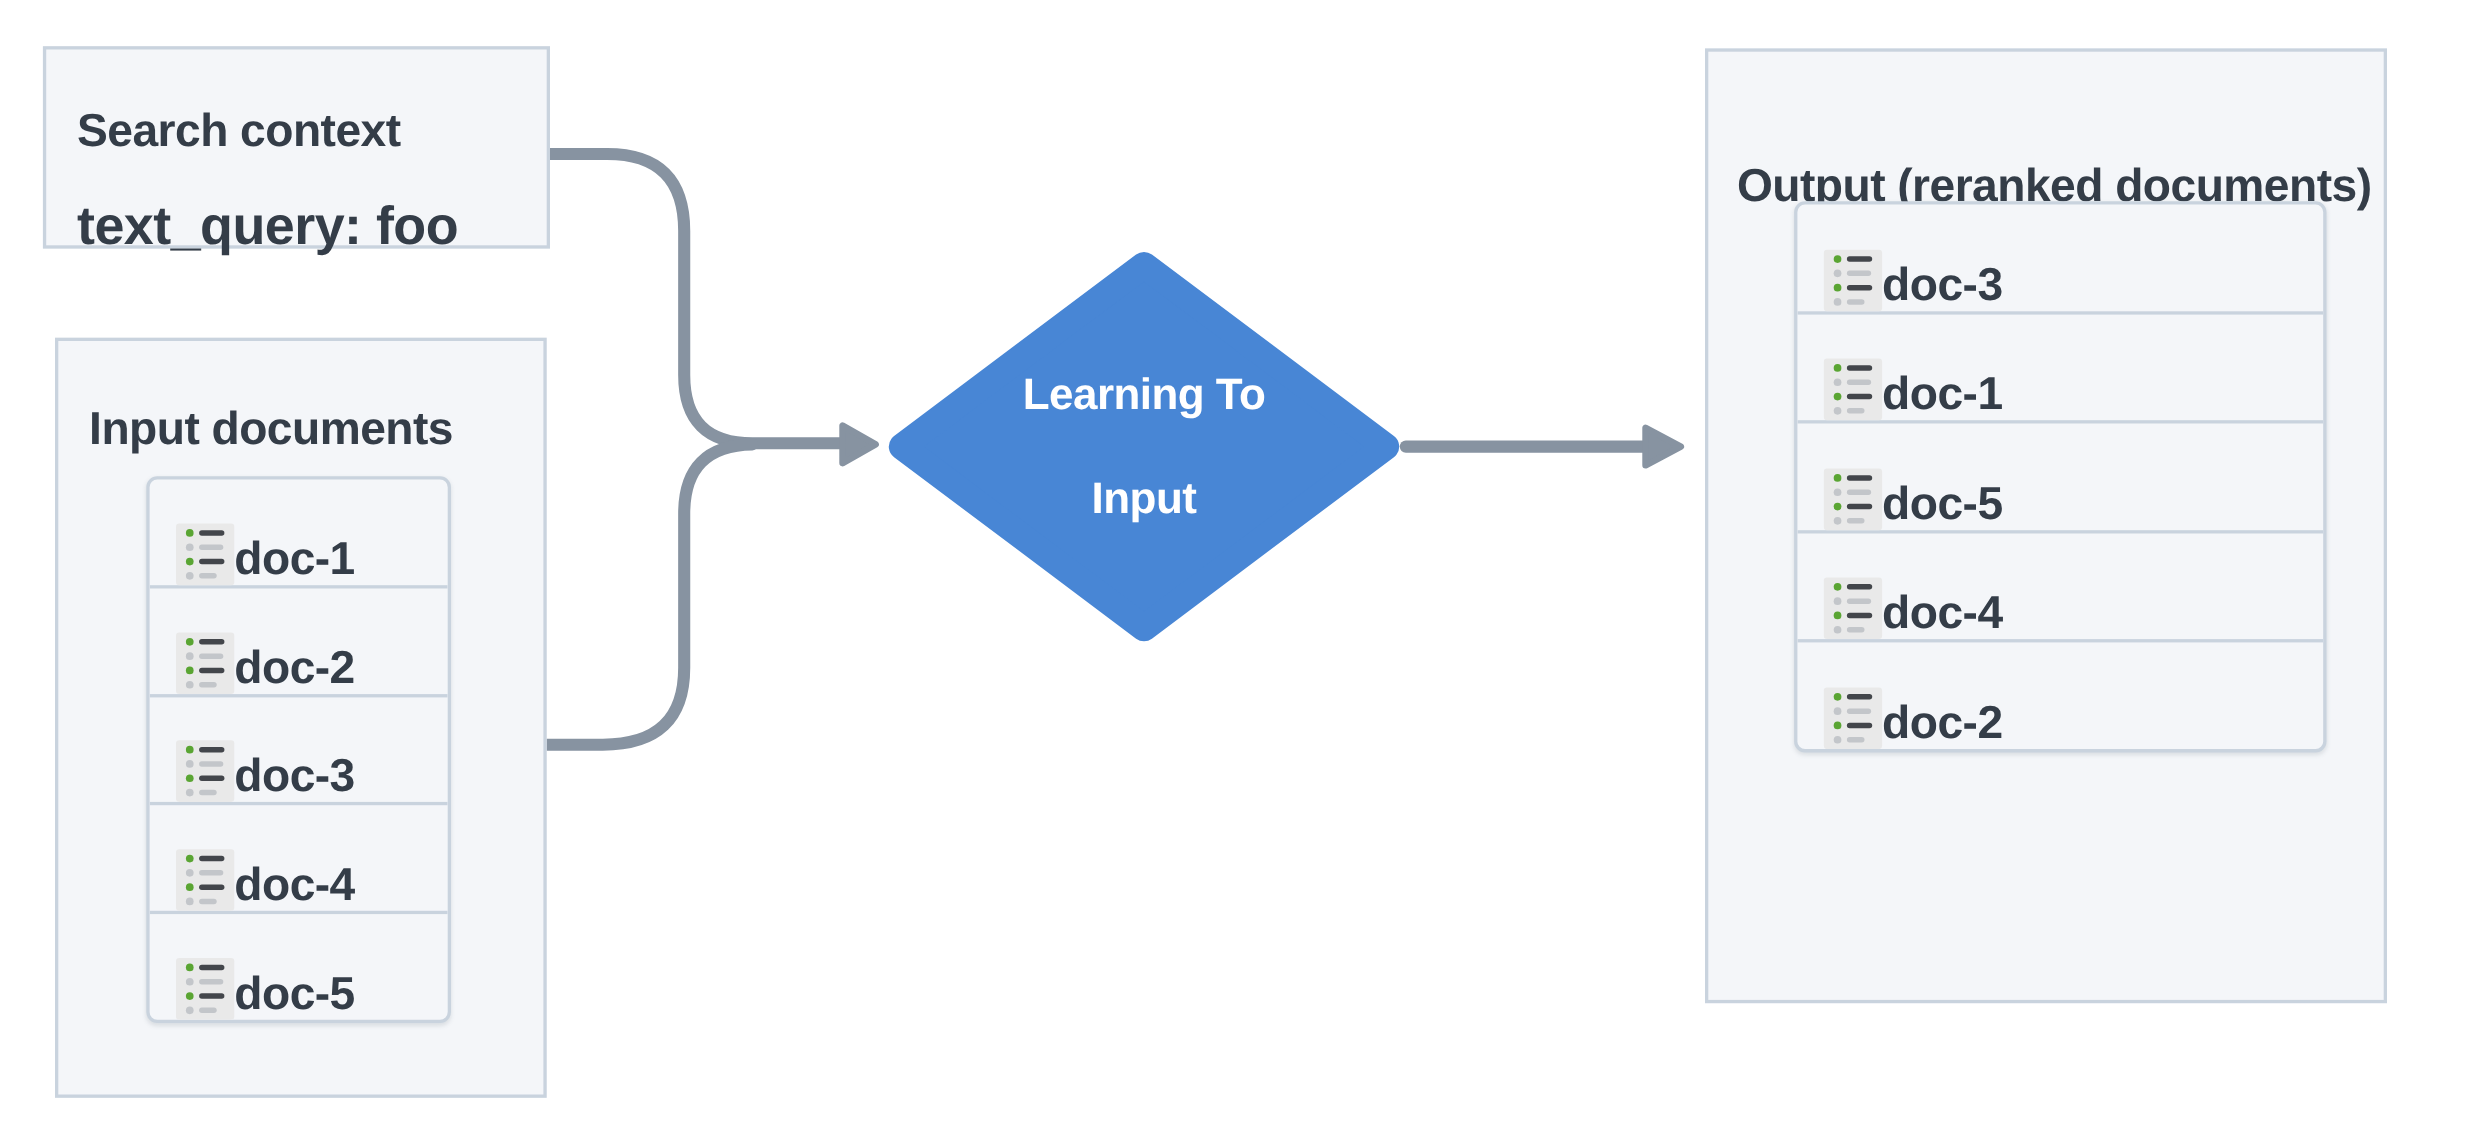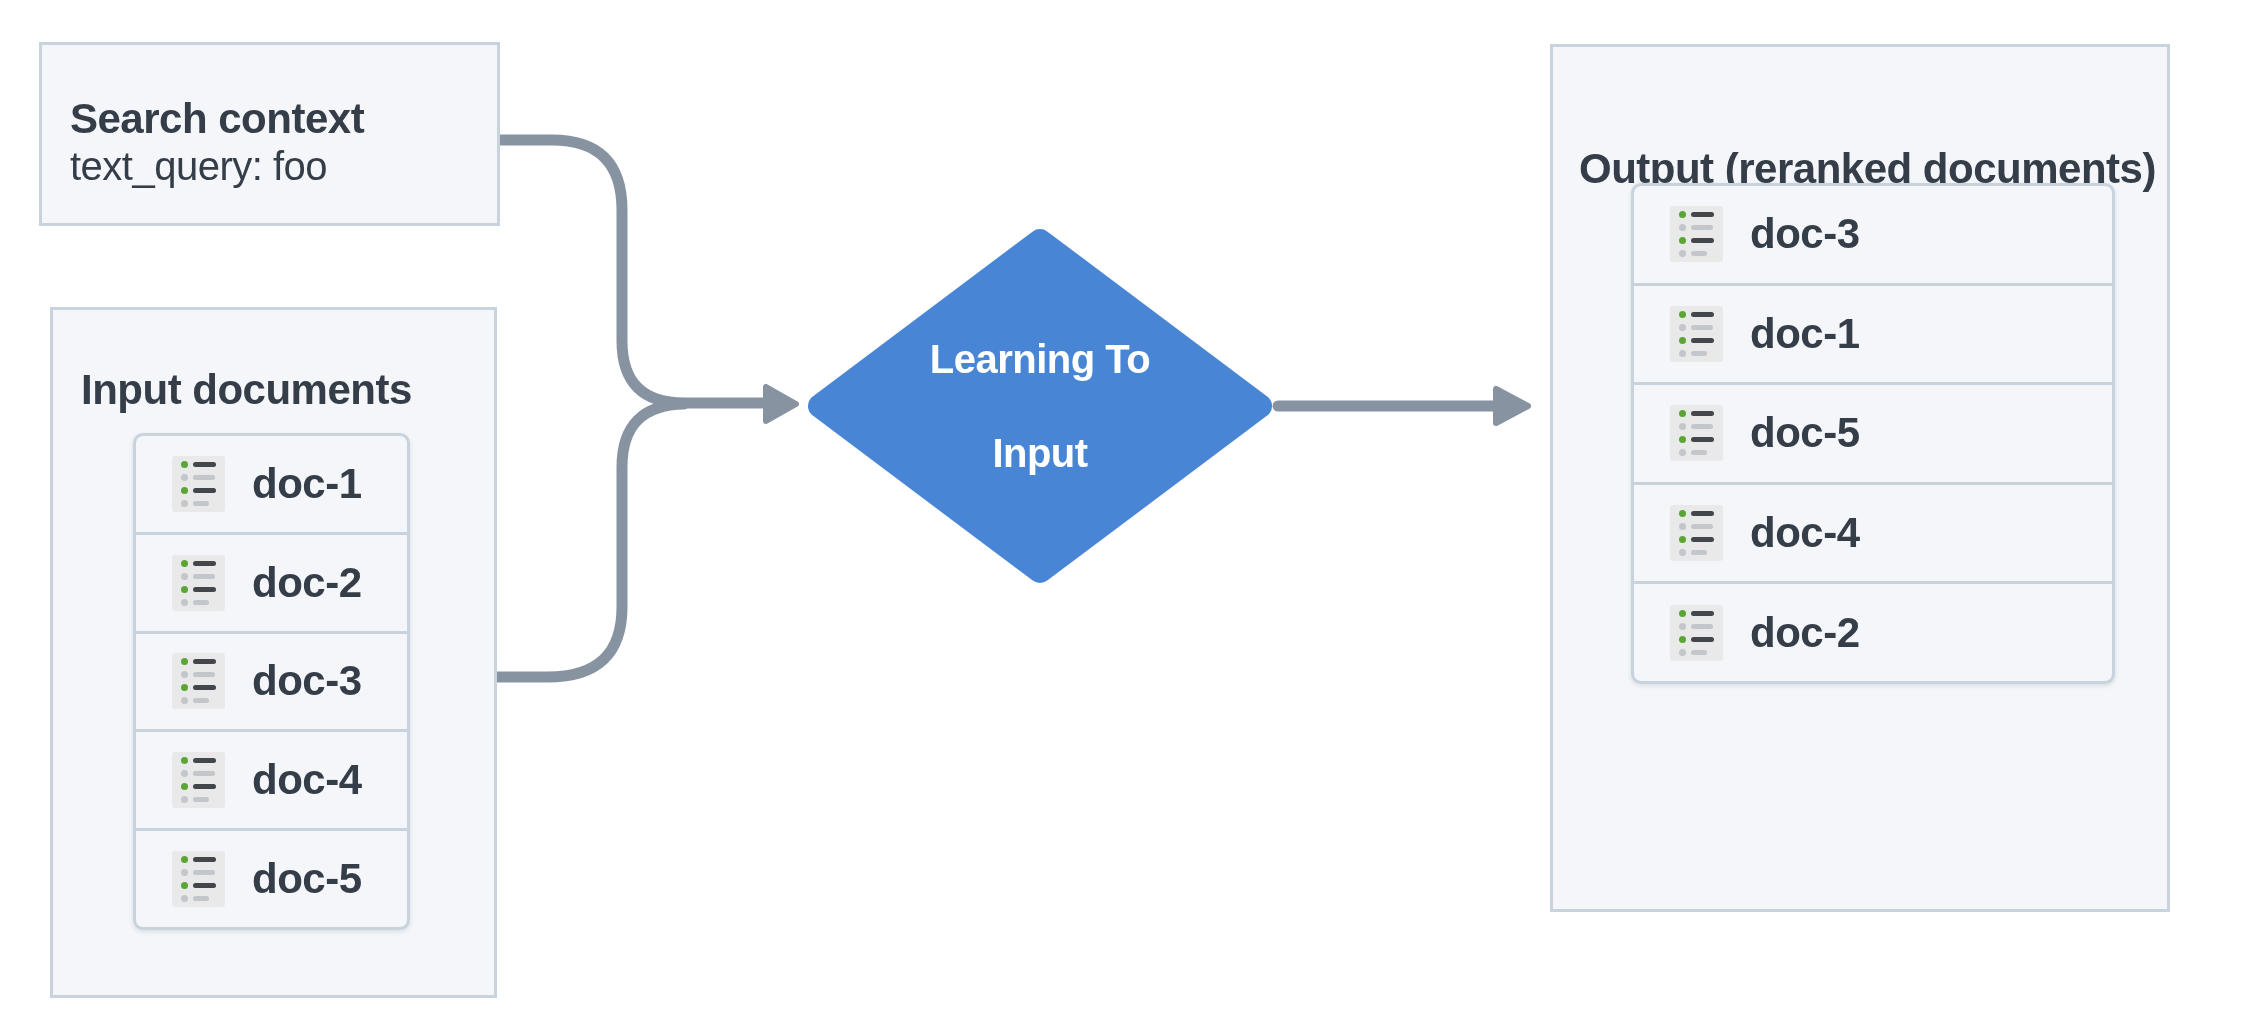--- a/index.html
+++ b/index.html
@@ -25,38 +25,38 @@
 
   .panel{
     position:absolute;background:var(--panel-bg);
     border:3px solid var(--panel-border);box-sizing:border-box;
   }
   .panel-title{
     font-weight:bold;font-size:42px;line-height:48px;letter-spacing:-0.5px;
     color:var(--text-dark);white-space:nowrap;margin-top:24px;
   }
   .search-panel{left:39px;top:42px;width:461px;height:184px;padding:26px 0 0 28px;}
-  .search-query{font-size:40px;line-height:46px;letter-spacing:-0.5px;}
+  .search-query{font-size:49px;line-height:46px;margin-top:40px;letter-spacing:-0.5px;font-weight:bold;}
 
   .input-panel{left:50px;top:307px;width:447px;height:691px;}
   .input-panel .panel-title{position:absolute;left:28px;top:32px;}
   .output-panel{left:1550px;top:44px;width:620px;height:868px;}
   .output-panel .panel-title{position:absolute;left:26px;top:74px;}
 
   .doc-list{
     position:absolute;background:var(--panel-bg);
     border:3px solid var(--panel-border);border-radius:10px;box-sizing:border-box;
     box-shadow:0 2px 4px rgba(100,115,130,0.18);
     display:flex;flex-direction:column;overflow:hidden;
   }
   .input-list{left:80px;top:123px;width:277px;height:497px;}
   .output-list{left:78px;top:136px;width:484px;height:501px;}
   .doc-row{
-    flex:1;display:flex;align-items:center;gap:27px;
-    padding-left:36px;border-bottom:3px solid var(--panel-border);box-sizing:border-box;
+    flex:1;display:flex;align-items:flex-end;
+    padding-left:24px;border-bottom:3px solid var(--panel-border);box-sizing:border-box;
   }
   .doc-row:last-child{border-bottom:none;}
   .doc-label{font-weight:bold;font-size:42px;letter-spacing:-0.5px;color:var(--text-dark);}
 
   .doc-icon{
     width:53px;height:56px;background:var(--icon-tile);border-radius:3px;
     display:flex;flex-direction:column;justify-content:center;gap:6px;
     padding:7px 9px;box-sizing:border-box;flex:0 0 auto;
   }
   .icon-line{display:flex;align-items:center;gap:5px;}

